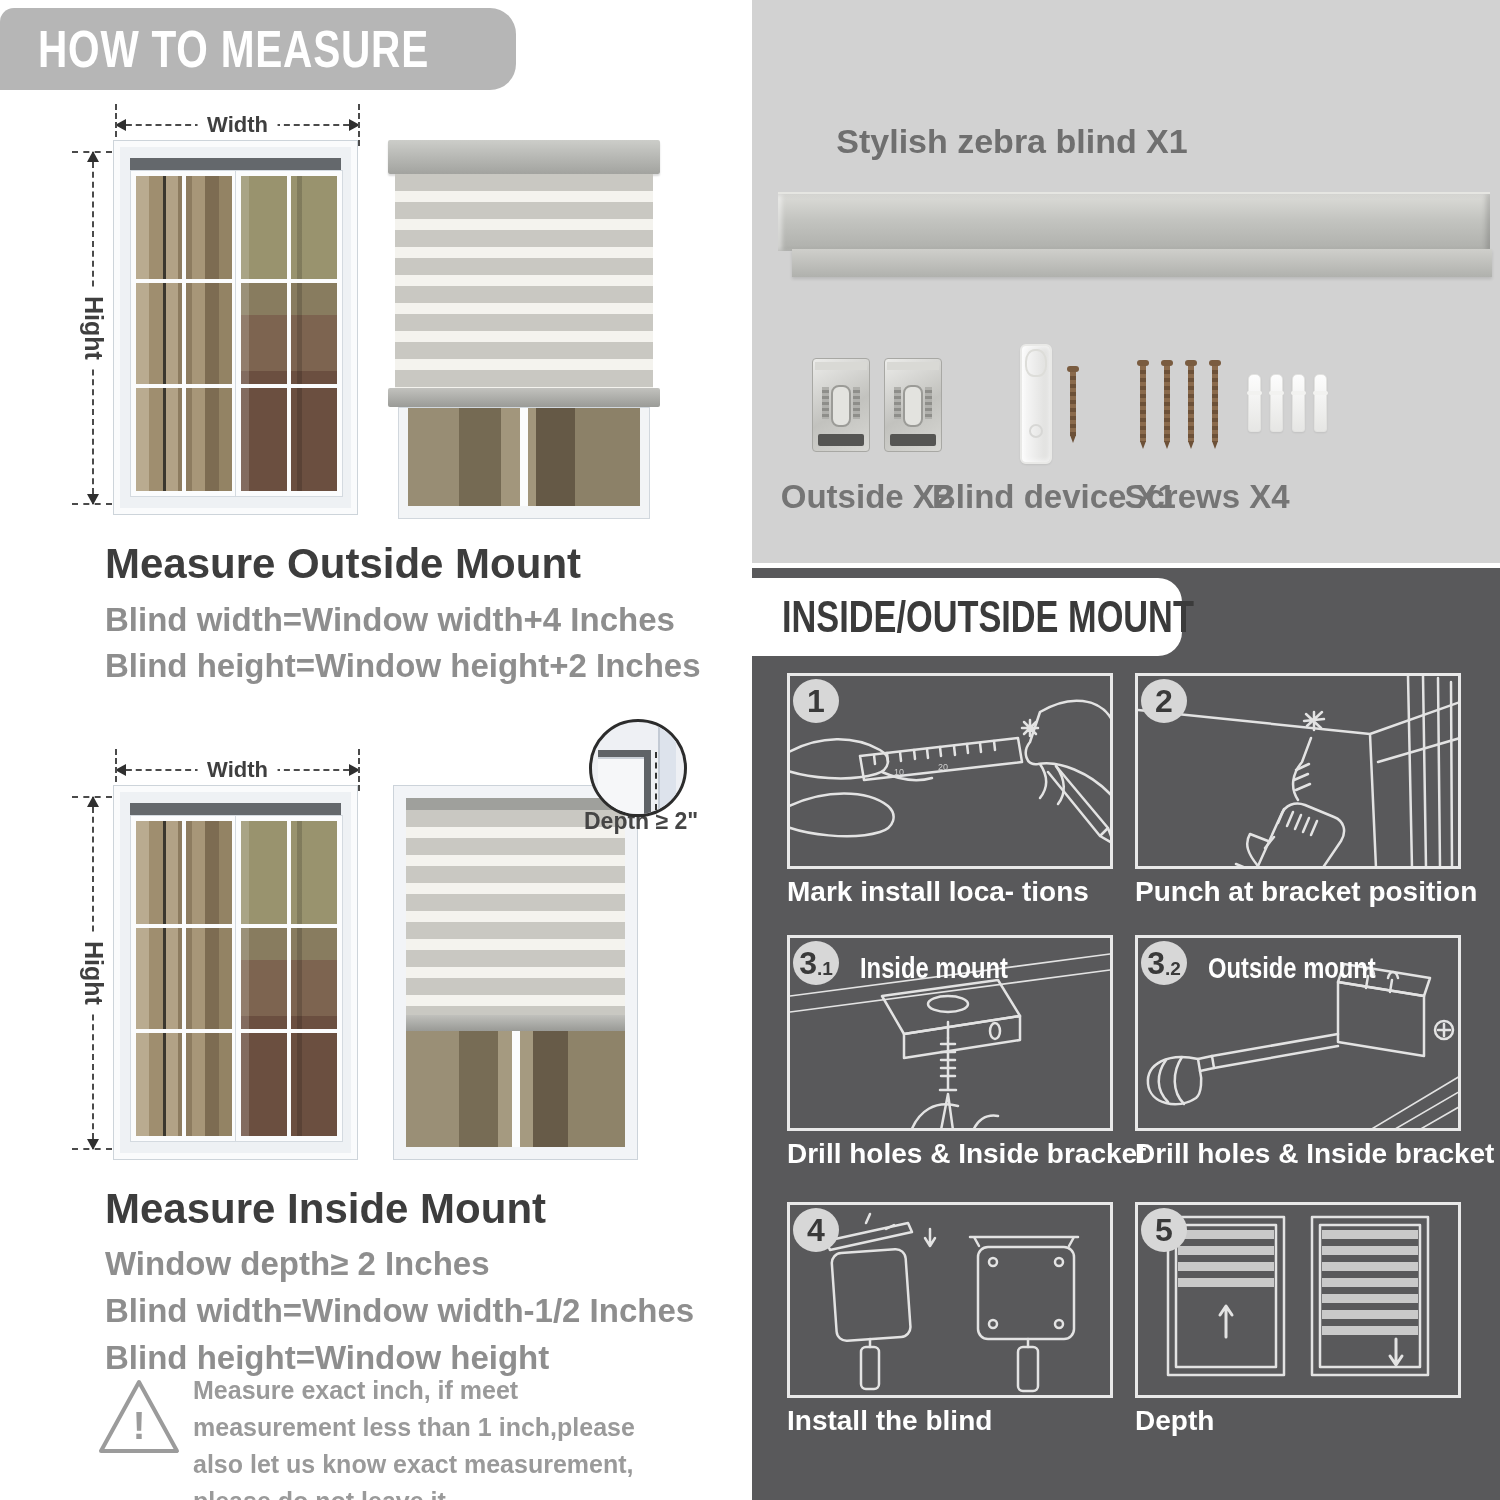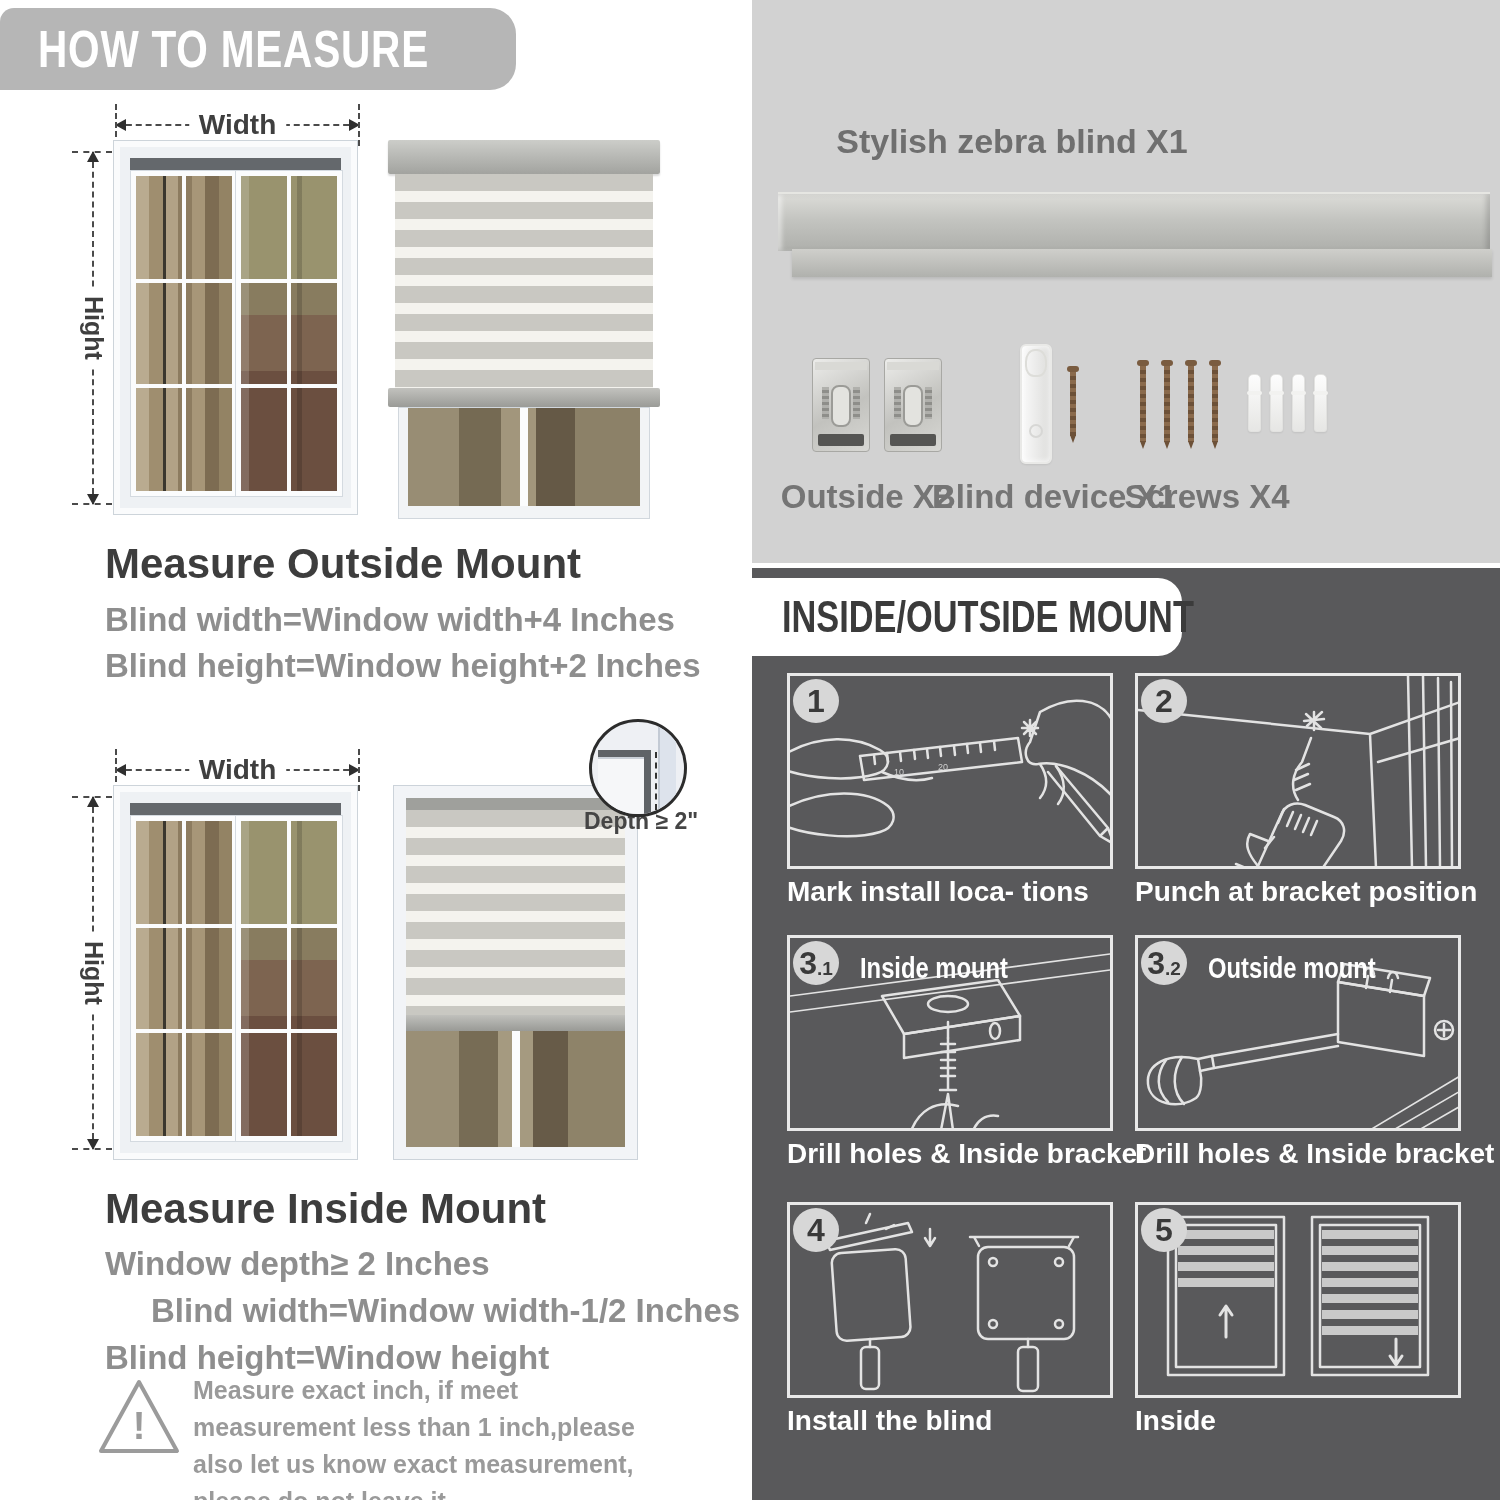--- a/index.html
+++ b/index.html
@@ -35,21 +35,21 @@
         transparent calc(66.66% + 2px));}
   .win1{left:113px;top:140px;} .win2{left:113px;top:785px;}
 
   
   .warrow{border-top:2px dashed #4a4a4a;height:0;}
   .warrow::before{content:"";position:absolute;left:-1px;top:-7px;border:6px solid transparent;
                   border-right:11px solid #2f2f2f;border-left:0;}
   .warrow::after{content:"";position:absolute;right:-1px;top:-7px;border:6px solid transparent;
                  border-left:11px solid #2f2f2f;border-right:0;}
   .warrow .albl{position:absolute;left:50%;top:-1px;transform:translate(-50%,-50%);
-                background:#fff;padding:0 10px;font-size:28px;font-weight:bold;color:#3f3f3f;}
+                background:#fff;padding:0 10px;font-size:22px;font-weight:bold;color:#3f3f3f;}
   .warrow-1{left:116px;top:124px;width:243px;} .warrow-2{left:116px;top:769px;width:243px;}
   .vtick{width:0;height:42px;border-left:2px dashed #4a4a4a;}
   .vt1a{left:115px;top:104px;} .vt1b{left:358px;top:104px;}
   .vt2a{left:115px;top:749px;} .vt2b{left:358px;top:749px;}
   .varrow{border-left:2px dashed #4a4a4a;width:0;}
   .varrow::before{content:"";position:absolute;top:-1px;left:-7px;border:6px solid transparent;
                   border-bottom:11px solid #2f2f2f;border-top:0;}
   .varrow::after{content:"";position:absolute;bottom:-1px;left:-7px;border:6px solid transparent;
                  border-top:11px solid #2f2f2f;border-bottom:0;}
   .varrow .albl{position:absolute;top:50%;left:-1px;transform:translate(-50%,-50%) rotate(90deg);
@@ -92,21 +92,21 @@
   .inset .dk-h{position:absolute;left:6px;top:28px;width:53px;height:7px;background:#5f6367;}
   .inset .dk-v{position:absolute;left:52px;top:28px;width:7px;height:70px;background:#5f6367;}
   .inset .lite{position:absolute;left:6px;top:35px;width:46px;height:60px;background:#f6f7f9;border-top:2px solid #cad0d8;}
   .inset .dash{position:absolute;left:63px;top:30px;height:58px;border-left:2px dashed #333;}
   .depth-label{left:584px;top:808px;width:160px;font-size:23px;font-weight:bold;color:#454545;}
 
   
   .h-title{font-size:42px;font-weight:bold;color:#3d3d3d;}
   .h-line{font-size:33px;font-weight:bold;color:#8e8e8e;}
   .h-out{left:105px;top:540px;} .t-out1{left:105px;top:601px;} .t-out2{left:105px;top:647px;}
-  .h-in{left:105px;top:1185px;} .t-in1{left:105px;top:1245px;} .t-in2{left:105px;top:1292px;margin-left:46px;} .t-in3{left:105px;top:1339px;}
+  .h-in{left:105px;top:1185px;} .t-in1{left:105px;top:1245px;} .t-in2{left:105px;top:1292px;} .t-in3{left:105px;top:1339px;}
   .warn-icon{left:95px;top:1375px;width:88px;height:86px;}
   .warn-text{left:193px;top:1372px;width:465px;font-size:25px;font-weight:bold;color:#9a9a9a;line-height:37px;}
 
   
   .rpanel-included{left:752px;top:0;width:748px;height:563px;background:#d2d2d2;}
   .included-banner{position:absolute;left:0;top:8px;width:346px;height:97px;background:#ffffff;
      border-radius:0 28px 28px 0;display:flex;align-items:center;padding-left:32px;box-sizing:border-box;}
   .included-banner-text{font-size:44px;font-weight:bold;color:#c9c9c9;letter-spacing:1px;}
   .product-label{position:absolute;left:60px;top:122px;width:400px;text-align:center;
      font-size:34px;font-weight:bold;color:#6f6f6f;}
@@ -426,16 +426,16 @@
             <rect x="184" y="41" width="96" height="9"></rect>
           <rect x="184" y="57" width="96" height="9"></rect>
             <rect x="184" y="73" width="96" height="9"></rect>
           <rect x="184" y="89" width="96" height="9"></rect>
             <rect x="184" y="105" width="96" height="9"></rect>
           <rect x="184" y="121" width="96" height="9"></rect>
         </g>
         <path d="M258 134 v24 M252 151 l6 9 l6 -9" stroke-width="3"></path>
       </svg>
     </div>
-    <div class="scap s6c"><span class="cond">Inside</span></div>
+    <div class="scap s6c"><span class="cond">Depth</span></div>
   </div>
 
 </div>
 
 </body></html>

